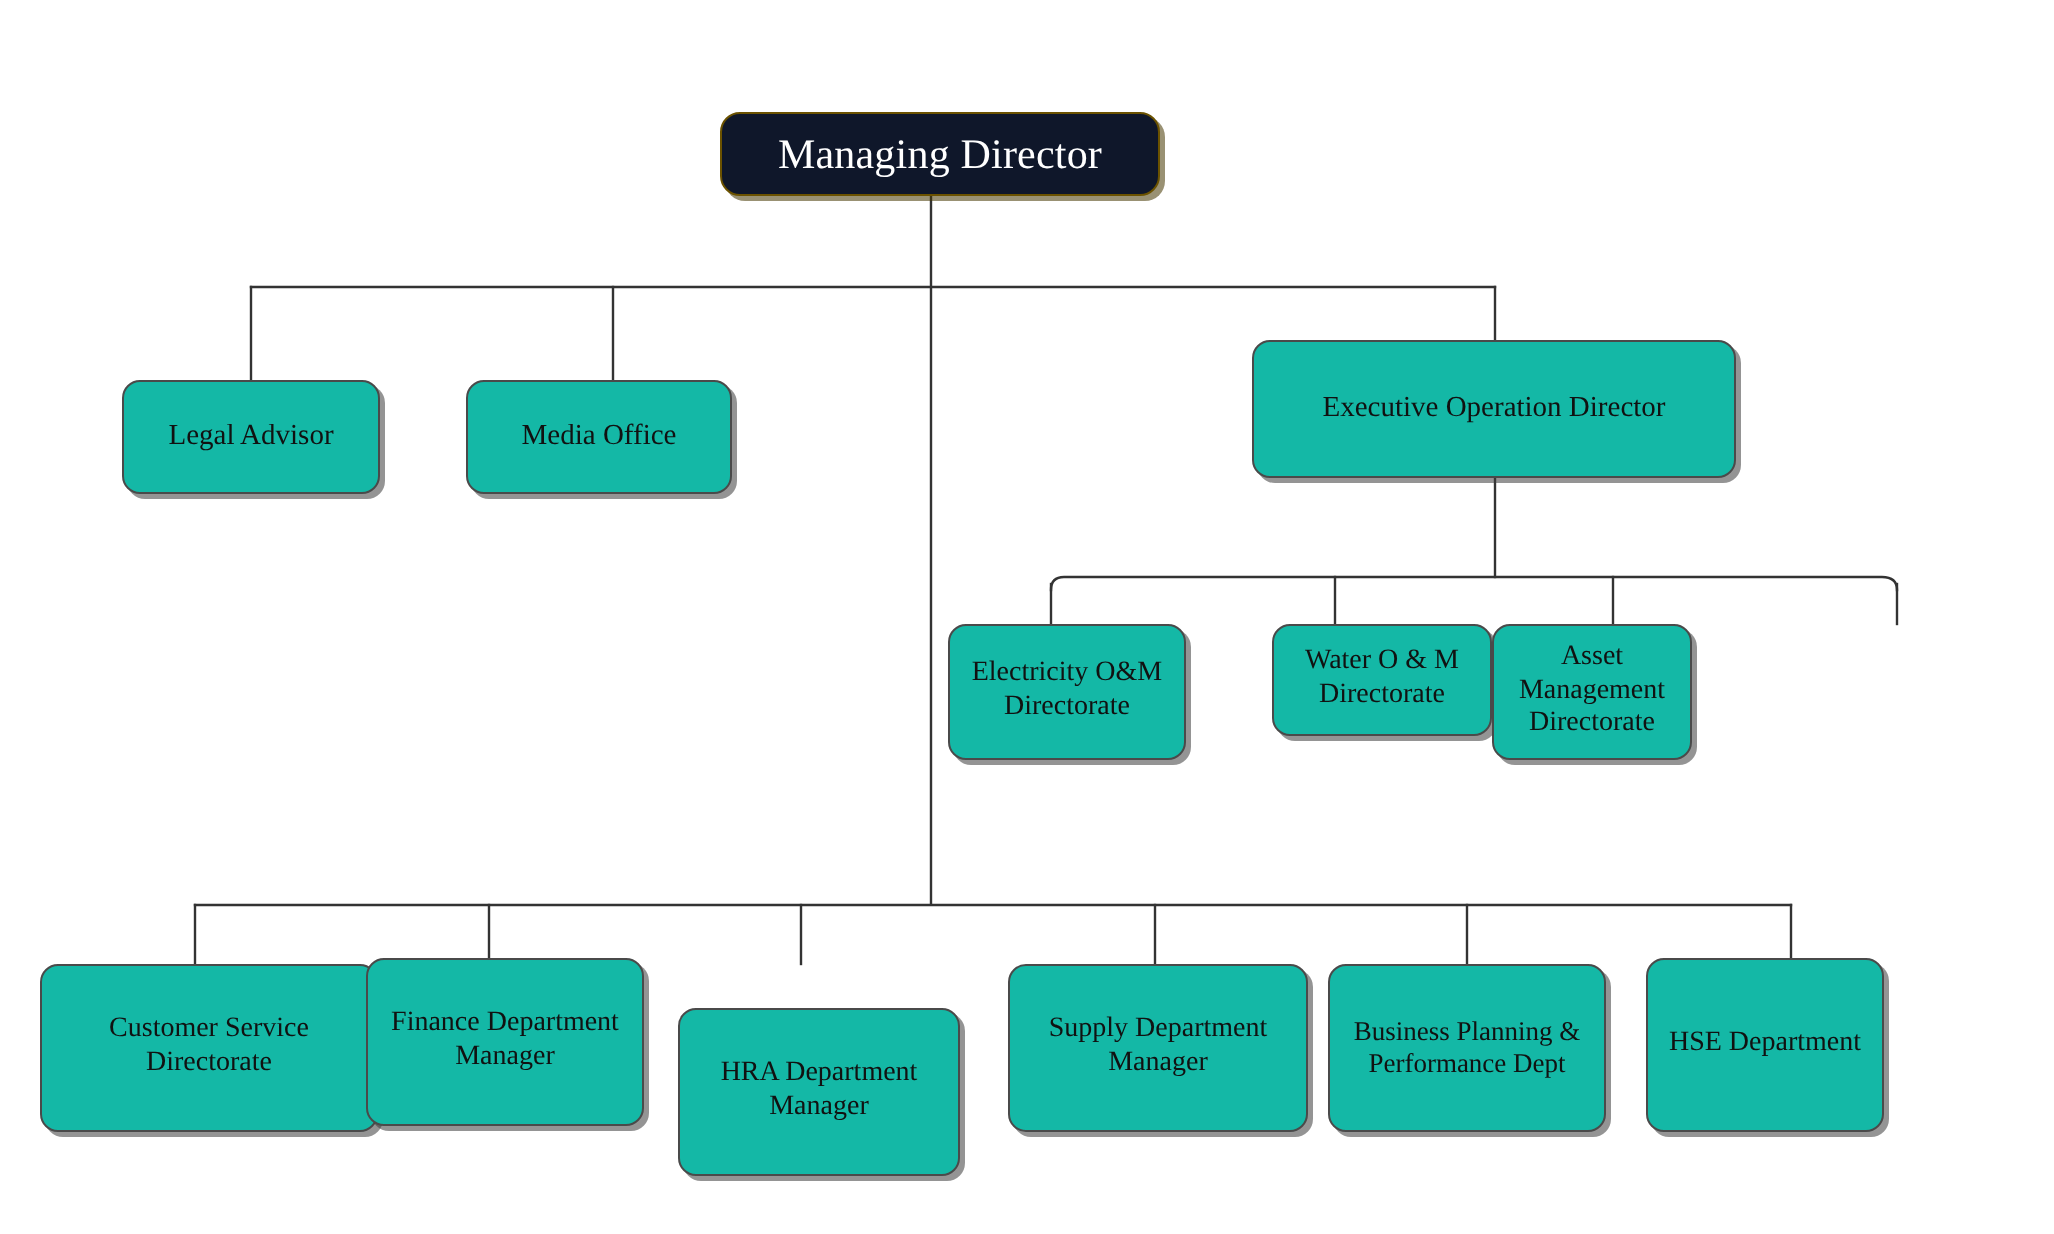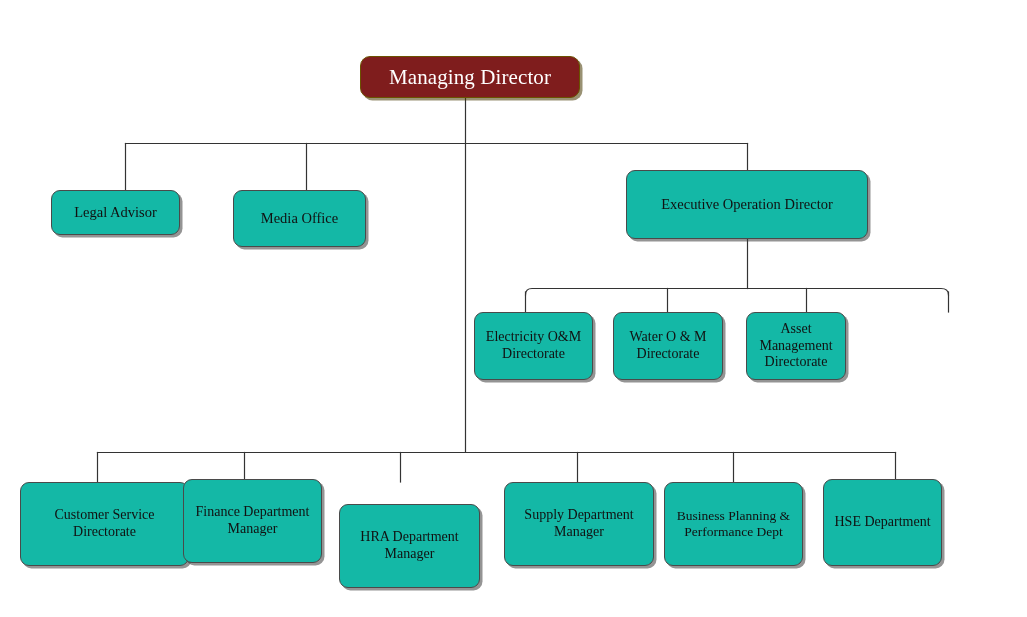--- a/index.html
+++ b/index.html
@@ -38,21 +38,21 @@
     box-shadow: 2.5px 2.5px 0 rgba(60,60,60,0.55);
     line-height: 1.18;
     padding: 2px 6px;
     z-index: 2;
   }
   .node .node-label {
     display: block;
     width: 100%;
   }
   .node.root {
-    background: #7f1d1d;
+    background: #0f172a;
     border: 1px solid #6b5200;
     color: #ffffff;
     border-radius: 10px;
     box-shadow: 2.5px 2.5px 0 rgba(70,55,0,0.55);
   }
   .node.root .node-label {
     font-size: 21px;
     letter-spacing: 0.1px;
   }
   .size-lg .node-label { font-size: 14.5px; }
@@ -89,37 +89,37 @@
       <path d="M577.5 452.5 L577.5 482"></path>
       <path d="M733.5 452.5 L733.5 482"></path>
       <path d="M895.5 452.5 L895.5 482"></path>
     </g>
   </svg>
 
   <div class="node root" style="left:360px; top:56px; width:220px; height:42px;">
     <span class="node-label">Managing Director</span>
   </div>
 
-  <div class="node size-lg" style="left:51px; top:190px; width:129px; height:45px;">
+  <div class="node size-lg" style="left:61px; top:190px; width:129px; height:57px;">
     <span class="node-label">Legal Advisor</span>
   </div>
 
   <div class="node size-lg" style="left:233px; top:190px; width:133px; height:57px;">
     <span class="node-label">Media Office</span>
   </div>
 
   <div class="node size-lg" style="left:626px; top:170px; width:242px; height:69px;">
     <span class="node-label">Executive Operation Director</span>
   </div>
 
   <div class="node size-md" style="left:474px; top:312px; width:119px; height:68px;">
     <span class="node-label">Electricity O&amp;M Directorate</span>
   </div>
 
-  <div class="node size-md" style="left:613px; top:312px; width:110px; height:68px;">
+  <div class="node size-md" style="left:636px; top:312px; width:110px; height:56px;">
     <span class="node-label">Water O &amp; M Directorate</span>
   </div>
 
   <div class="node size-md" style="left:746px; top:312px; width:100px; height:68px;">
     <span class="node-label">Asset Management Directorate</span>
   </div>
 
 
   <div class="node size-md" style="left:20px; top:482px; width:169px; height:84px;">
     <span class="node-label">Customer Service Directorate</span>

